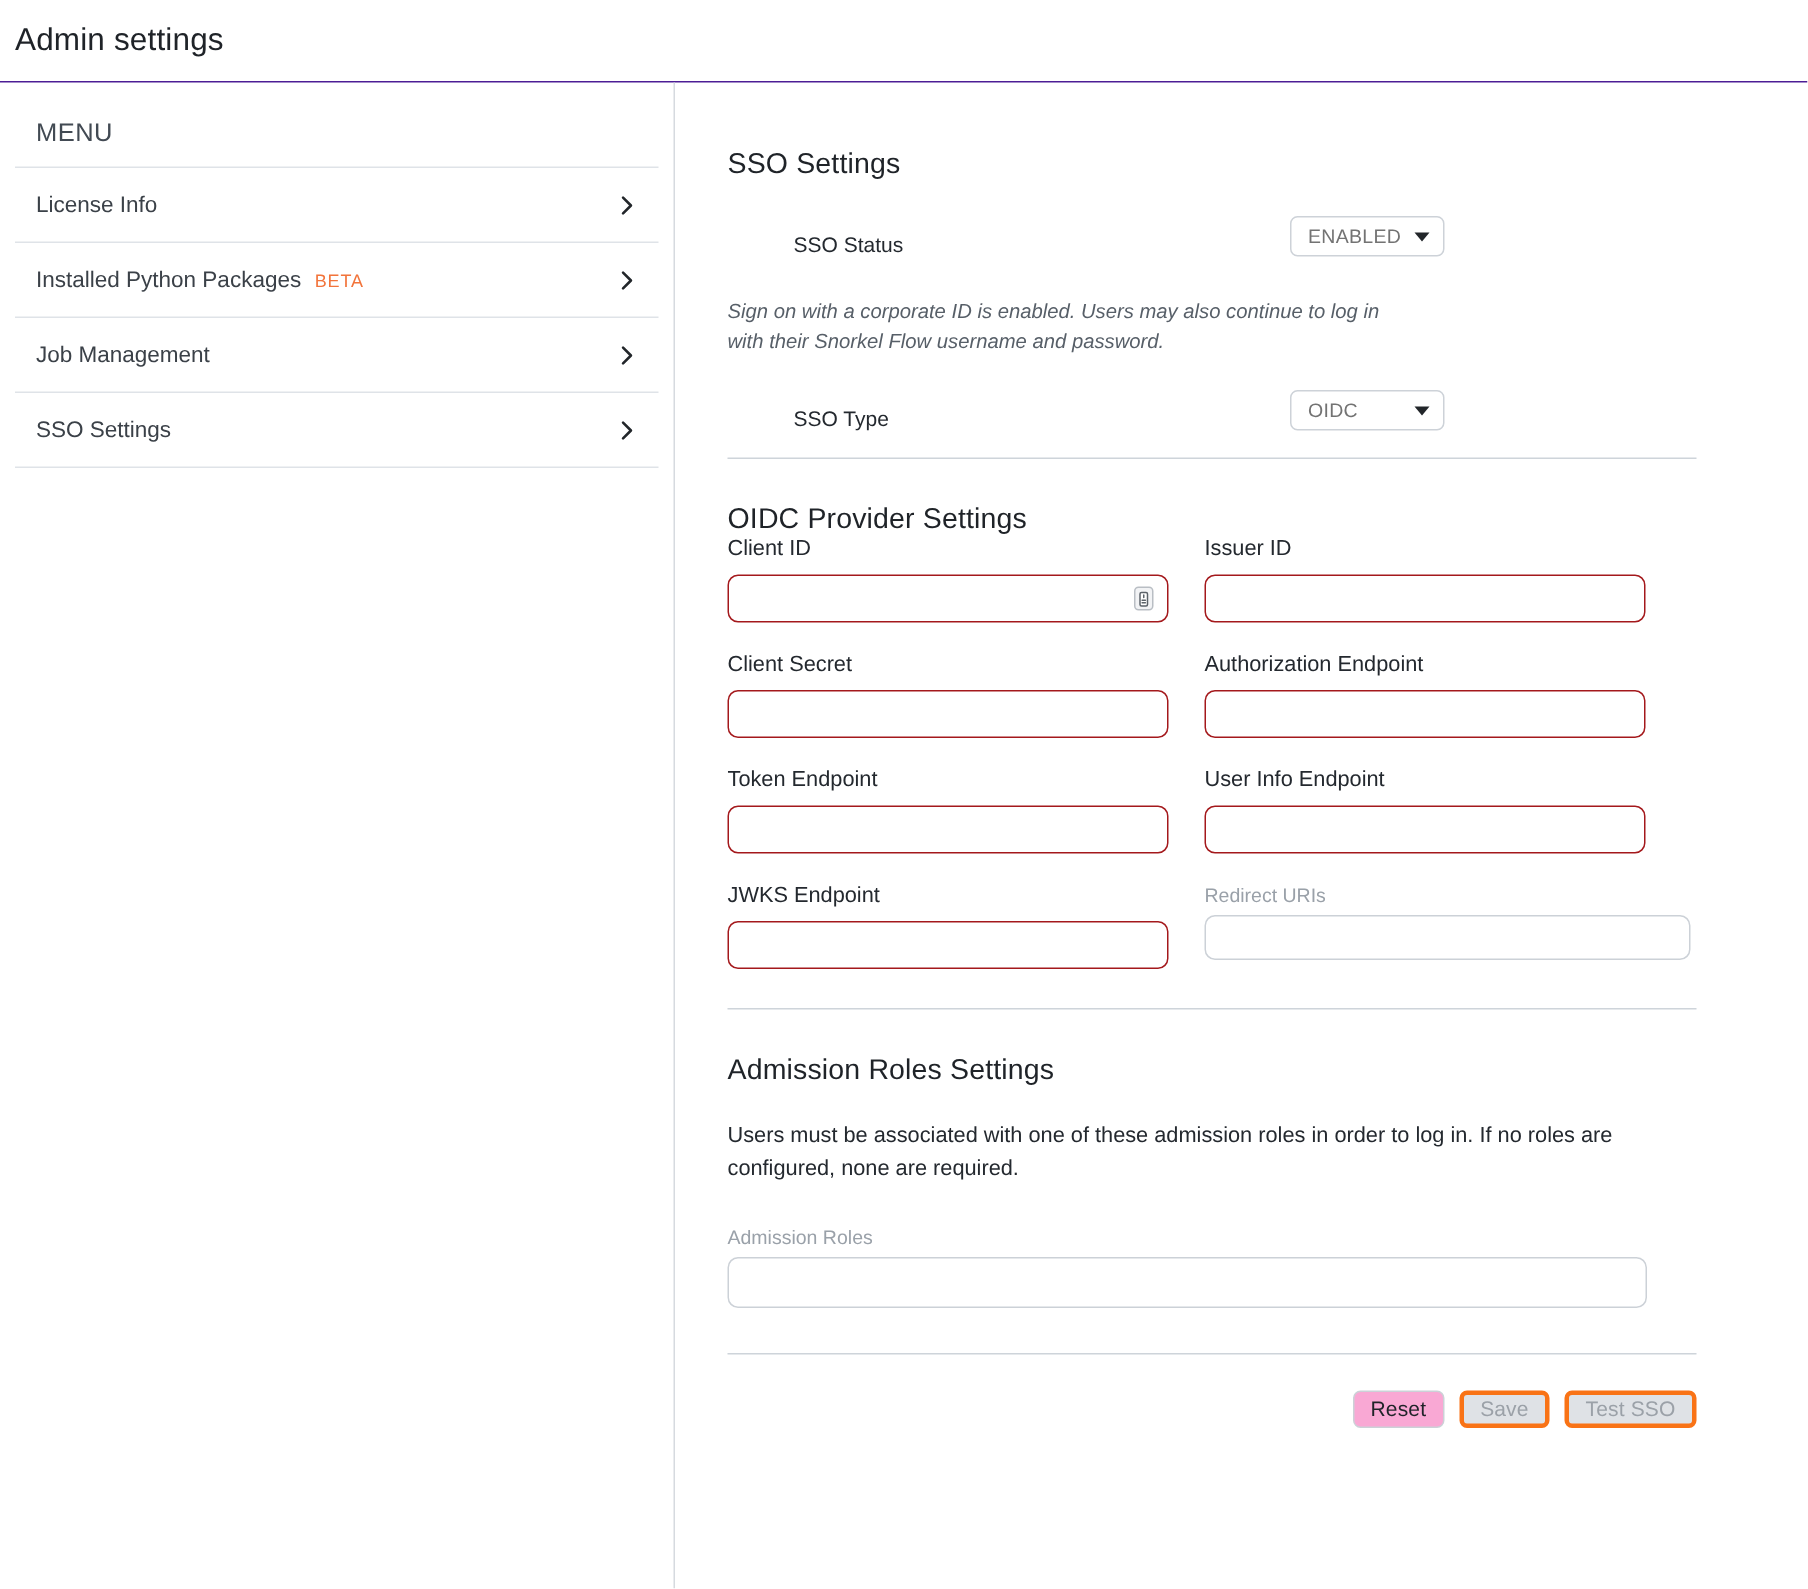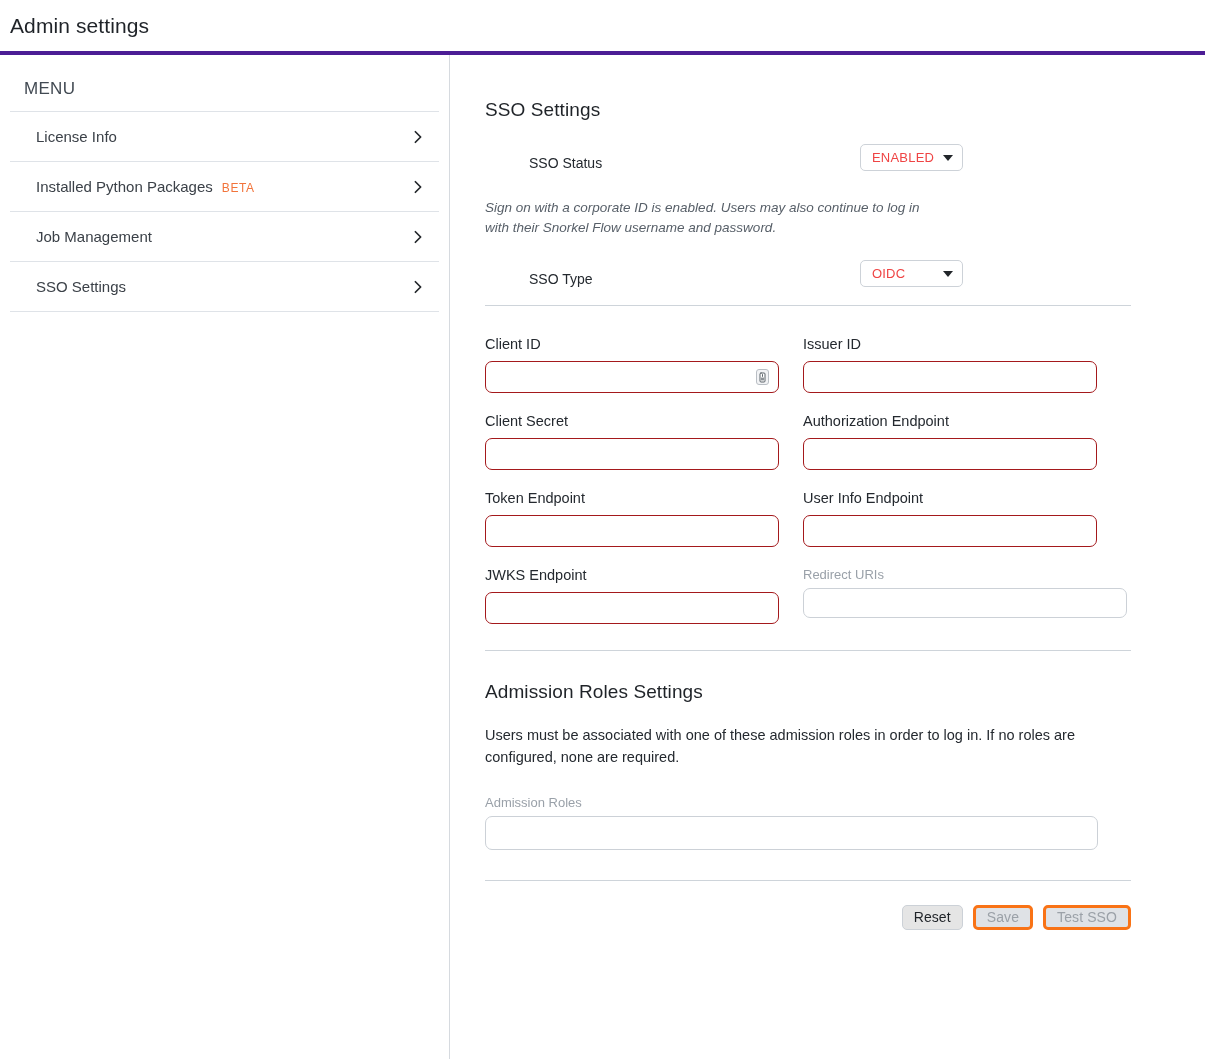--- a/index.html
+++ b/index.html
@@ -15,21 +15,21 @@
     overflow: hidden;
     position: relative;
   }
 
   
   .page-header {
     height: 55px;
     display: flex;
     align-items: center;
     padding: 0 0 0 10px;
-    border-bottom: 4px solid #4c1d95;
+    border-bottom: 1px solid #4c1d95;
   }
   .page-title {
     font-size: 21px;
     font-weight: 400;
     color: #1f2328;
     letter-spacing: 0.1px;
   }
 
   
   .layout {
@@ -67,21 +67,20 @@
   }
   .menu-item-left {
     display: flex;
     align-items: baseline;
     gap: 9px;
   }
   .menu-label {
     font-size: 15px;
     color: #3b4148;
     font-weight: 400;
-    margin-left: 12px;
   }
   .menu-badge {
     font-size: 12px;
     color: #f2743b;
     letter-spacing: 0.6px;
     font-weight: 400;
   }
   .chevron {
     width: 14px; height: 14px;
     color: #22262a;
@@ -141,21 +140,21 @@
     width: 103px;
     height: 27px;
     border: 1px solid #cdd2d8;
     border-radius: 5px;
     background: #ffffff;
     display: flex;
     align-items: center;
     justify-content: space-between;
     padding: 0 9px 0 11px;
     font-size: 13px;
-    color: #ef4444;
+    color: #737373;
     cursor: pointer;
     letter-spacing: 0.2px;
   }
   .caret {
     width: 0; height: 0;
     border-left: 5px solid transparent;
     border-right: 5px solid transparent;
     border-top: 6px solid #22262a;
     margin-left: 6px;
   }
@@ -275,21 +274,21 @@
     font-size: 14px;
     height: 25px;
     padding: 0 11px;
     border-radius: 5px;
     display: inline-flex;
     align-items: center;
     justify-content: center;
     letter-spacing: 0.1px;
   }
   .btn-secondary {
-    background: #e5e5e5;
+    background: #f9a8d4;
     border: 1px solid #ccd1d7;
     color: #1f2328;
     cursor: pointer;
   }
   .btn-disabled {
     background: #dfe2e6;
     border: 3px solid #f97316;
     color: #9ba1a8;
     cursor: default;
   }
@@ -377,20 +376,21 @@
           <div class="select-box">
             <span>OIDC</span>
             <span class="caret"></span>
           </div>
         </div>
       </section>
 
       <div class="section-divider" style="margin-left:17px"></div>
 
       <section class="section oidc-block">
+        <h2 class="section-title oidc-title">OIDC Provider Settings</h2>
 
         <div class="field-grid">
 
           <div class="field">
             <label class="field-label">Client ID</label>
             <div class="input-wrap">
               <input class="text-input" type="text" placeholder="" value="" style="">
               <span class="autofill-icon">
                 <svg width="7" height="11" viewBox="0 0 7 11" fill="none" stroke="#5b6269" stroke-width="1" stroke-linecap="round">
                   <rect x="1" y="1" width="5" height="9" rx="1" fill="#ffffff" stroke="#5b6269"></rect>

